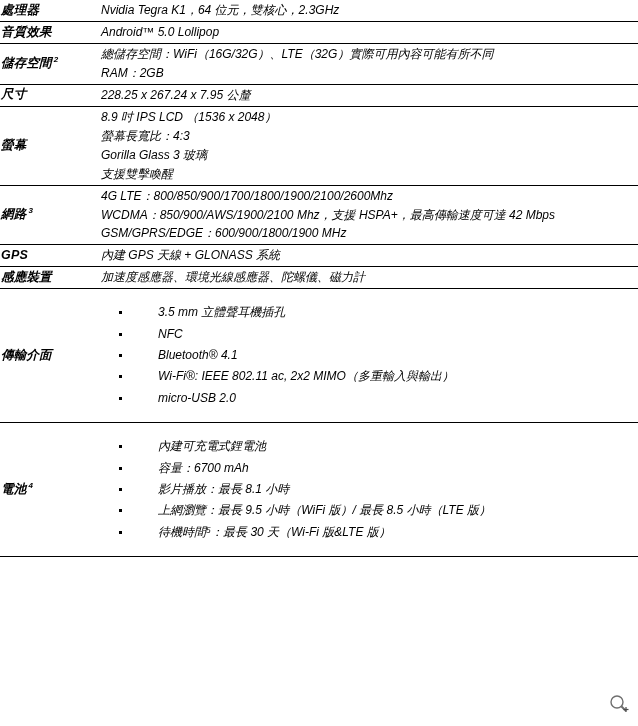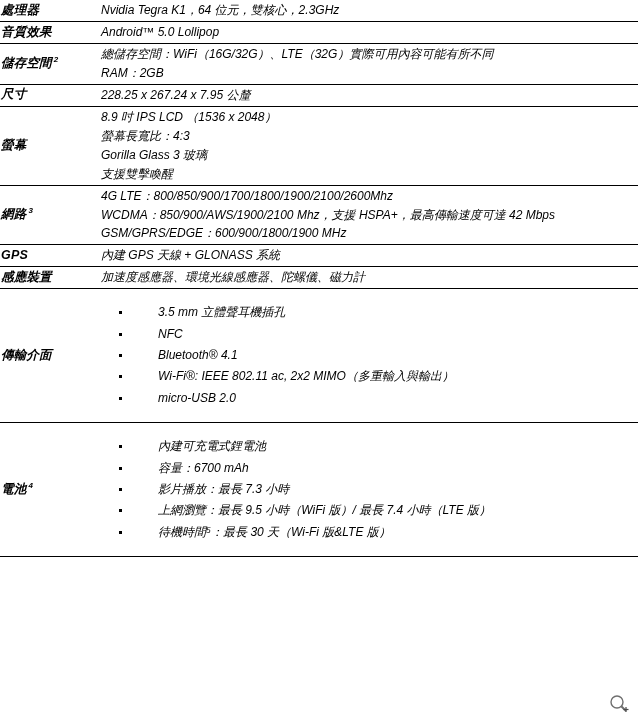--- a/index.html
+++ b/index.html
@@ -157,22 +157,22 @@
             <li>micro-USB 2.0</li>
           </ul>
         </td>
       </tr>
       <tr>
         <td class="col-label"><span>電池</span><sup>4</sup></td>
         <td class="col-value bulleted">
           <ul class="bullets">
             <li>內建可充電式鋰電池</li>
             <li>容量：6700 mAh</li>
-            <li>影片播放：最長 7.3 小時</li>
-            <li>上網瀏覽：最長 9.5 小時（WiFi 版）/ 最長 7.4 小時（LTE 版）</li>
+            <li>影片播放：最長 8.1 小時</li>
+            <li>上網瀏覽：最長 9.5 小時（WiFi 版）/ 最長 8.5 小時（LTE 版）</li>
             <li>待機時間⁵：最長 30 天（Wi-Fi 版&amp;LTE 版）</li>
           </ul>
         </td>
       </tr>
     </tbody>
 </table>
 
 <span id="magnifier-cursor">
   <svg viewBox="0 0 22 22" width="22" height="22" aria-hidden="true">
     <circle cx="9" cy="9" r="6" fill="#ffffff" stroke="#6f6f6f" stroke-width="1.4"></circle>

